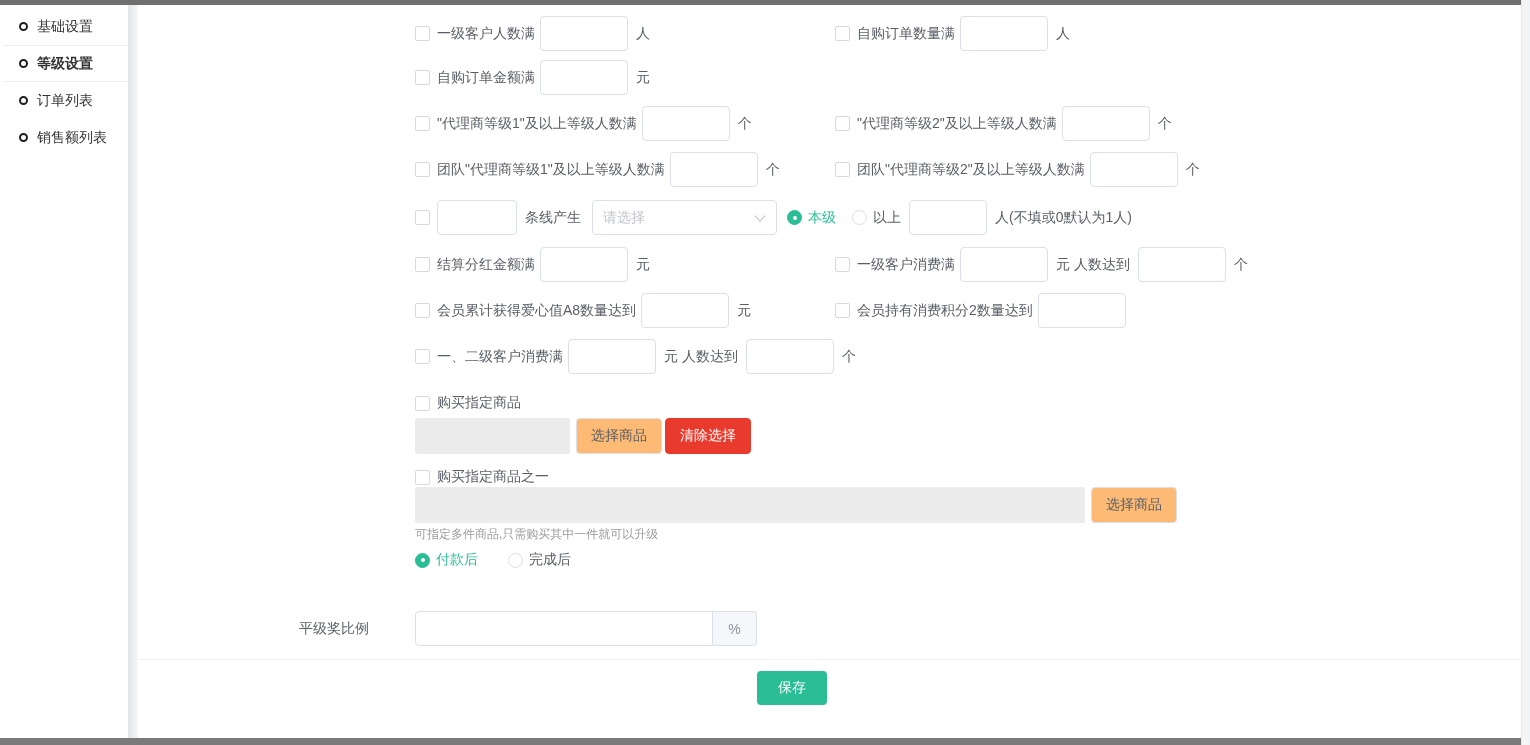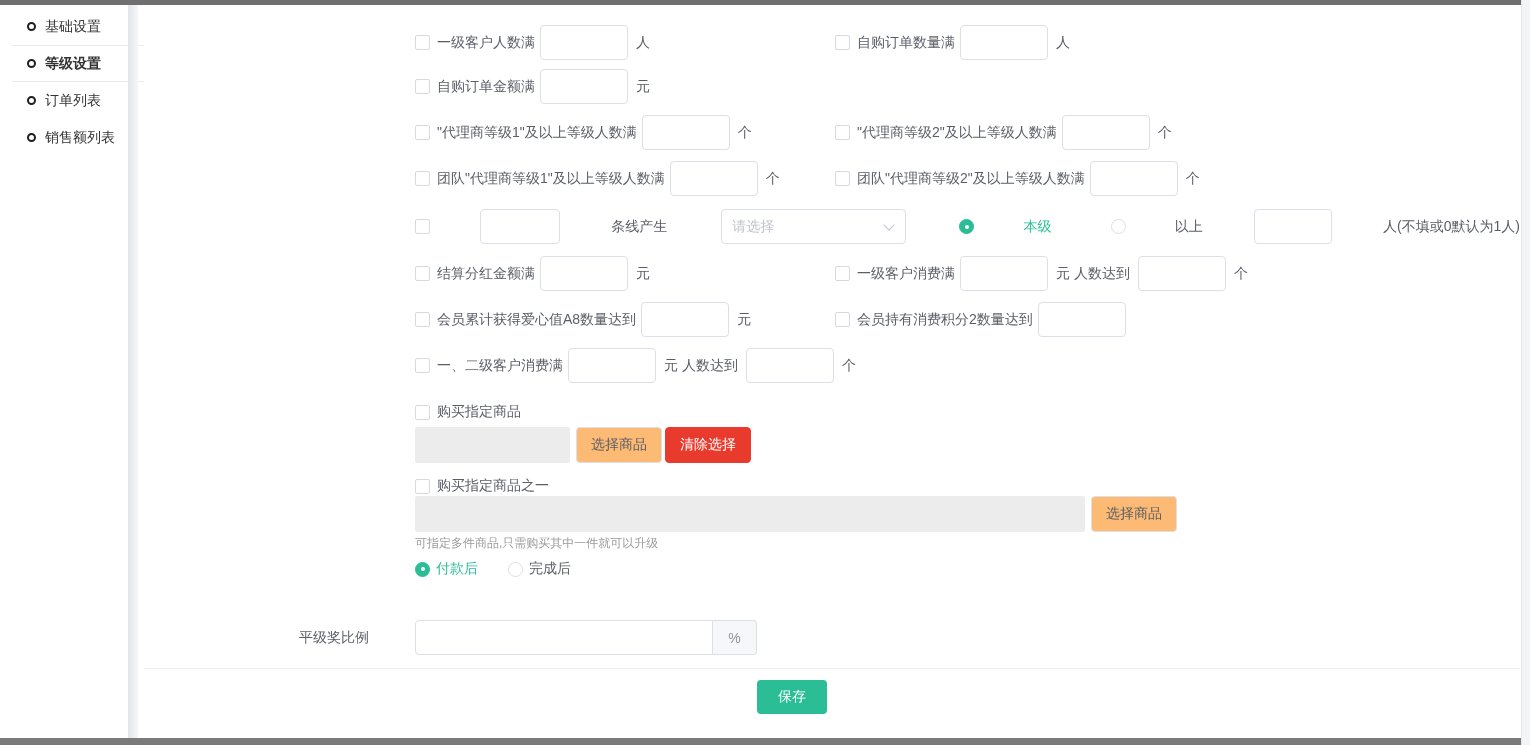--- a/index.html
+++ b/index.html
@@ -8,29 +8,29 @@
     width:1530px; height:745px; position:relative; overflow:hidden;
     background:#fff; font-family:"Liberation Sans","DejaVu Sans",sans-serif;
     font-size:14px; color:#5a5e66;
   }
   
   .top-bar    { position:absolute; top:0; left:0; width:1521px; height:5px; background:#6f6f6f; z-index:9; }
   .bottom-bar { position:absolute; bottom:0; left:0; width:1521px; height:7px; background:#7a7a7a; z-index:9; }
   .right-strip{ position:absolute; top:0; right:0; width:9px; height:745px; background:#f2f4f6; border-left:1px solid #e4e7ea; z-index:8; }
 
   
-  .sidebar { position:absolute; left:12px; top:5px; bottom:7px; width:132px; background:#fff; z-index:2; padding-top:3px; }
+  .sidebar { position:absolute; left:4px; top:5px; bottom:7px; width:132px; background:#fff; z-index:2; padding-top:3px; }
   .gap-band{ position:absolute; left:128px; top:5px; bottom:7px; width:10px;
              background:linear-gradient(to right,#e0e5ea,#f5f7f9); z-index:2; }
   .side-item { height:37px; display:flex; align-items:center; padding-left:15px; color:#333; cursor:pointer; }
   .side-item .ring { width:9px; height:9px; border:2px solid #1f1f1f; border-radius:50%; margin-right:9px; flex:none; }
   .side-item.active { font-weight:bold; border-top:1px solid #e9edf2; border-bottom:1px solid #e9edf2; }
 
   
-  .content { position:absolute; left:138px; top:5px; right:10px; bottom:7px; background:#fff; padding-top:20px; }
+  .content { position:absolute; left:138px; top:5px; right:10px; bottom:7px; background:#fff; padding-top:11px; }
   .frow { display:flex; align-items:center; padding-left:277px; }
   .colL { width:420px; display:flex; align-items:center; flex:none; }
   .colR { display:flex; align-items:center; }
 
   .cb { width:15px; height:15px; border:1px solid #d6d9e0; border-radius:2px; background:#fff; margin-right:7px; flex:none; cursor:pointer; }
   .lbl { margin-right:5px; white-space:nowrap; }
   .inp { width:88px; height:35px; border:1px solid #dcdfe6; border-radius:4px; outline:none;
          padding:0 8px; font-size:14px; color:#606266; background:#fff; font-family:inherit; }
   .unit { margin-left:8px; white-space:nowrap; }
   .mid  { margin-left:4px; white-space:nowrap; }
@@ -66,21 +66,21 @@
   .igroup .inp { width:298px; border-radius:4px 0 0 4px; }
   .addon { width:44px; height:35px; background:#f5f7fa; border:1px solid #dcdfe6; border-left:none;
            border-radius:0 4px 4px 0; display:flex; align-items:center; justify-content:center; color:#909399; }
 
   .fdivider { border-top:1px solid #f0f0f0; margin-top:13px; }
   .footer { padding-top:11px; display:flex; justify-content:center; padding-right:74px; }
   .save-btn { width:70px; height:34px; background:#2abd96; color:#fff; border-radius:4px;
               display:flex; align-items:center; justify-content:center; cursor:pointer; }
 
   
-  .mb9{margin-bottom:9px;} .mb11{margin-bottom:11px;} .mb12{margin-bottom:12px;justify-content:space-between;} .mb13{margin-bottom:13px;}
+  .mb9{margin-bottom:9px;} .mb11{margin-bottom:11px;} .mb12{margin-bottom:12px;} .mb13{margin-bottom:13px;}
   .mb20{margin-bottom:20px;} .mb6{margin-bottom:6px;} .mb14{margin-bottom:14px;} .mb1{margin-bottom:1px;}
   .mb3{margin-bottom:3px;} .mb8{margin-bottom:8px;} .mb33{margin-bottom:42px;text-align:right;} .mb31{margin-bottom:31px;}
 </style>
 </head>
 <body>
 
 <div class="sidebar">
   <div class="side-item">
     <span class="ring"></span>
     <span>基础设置</span>

